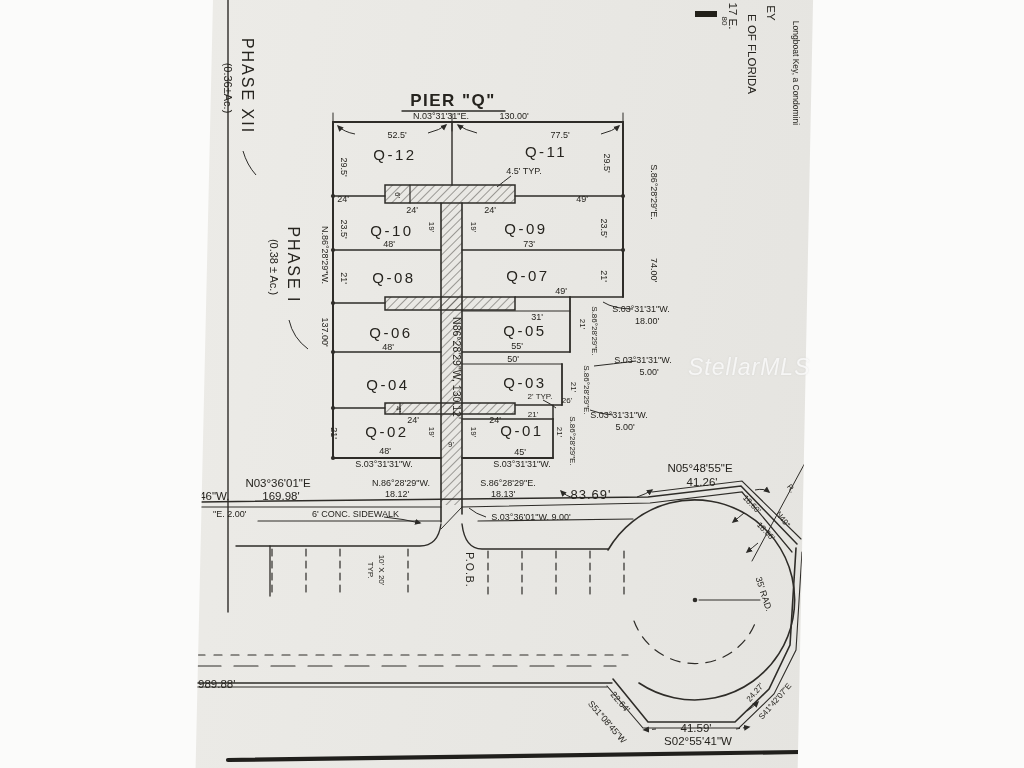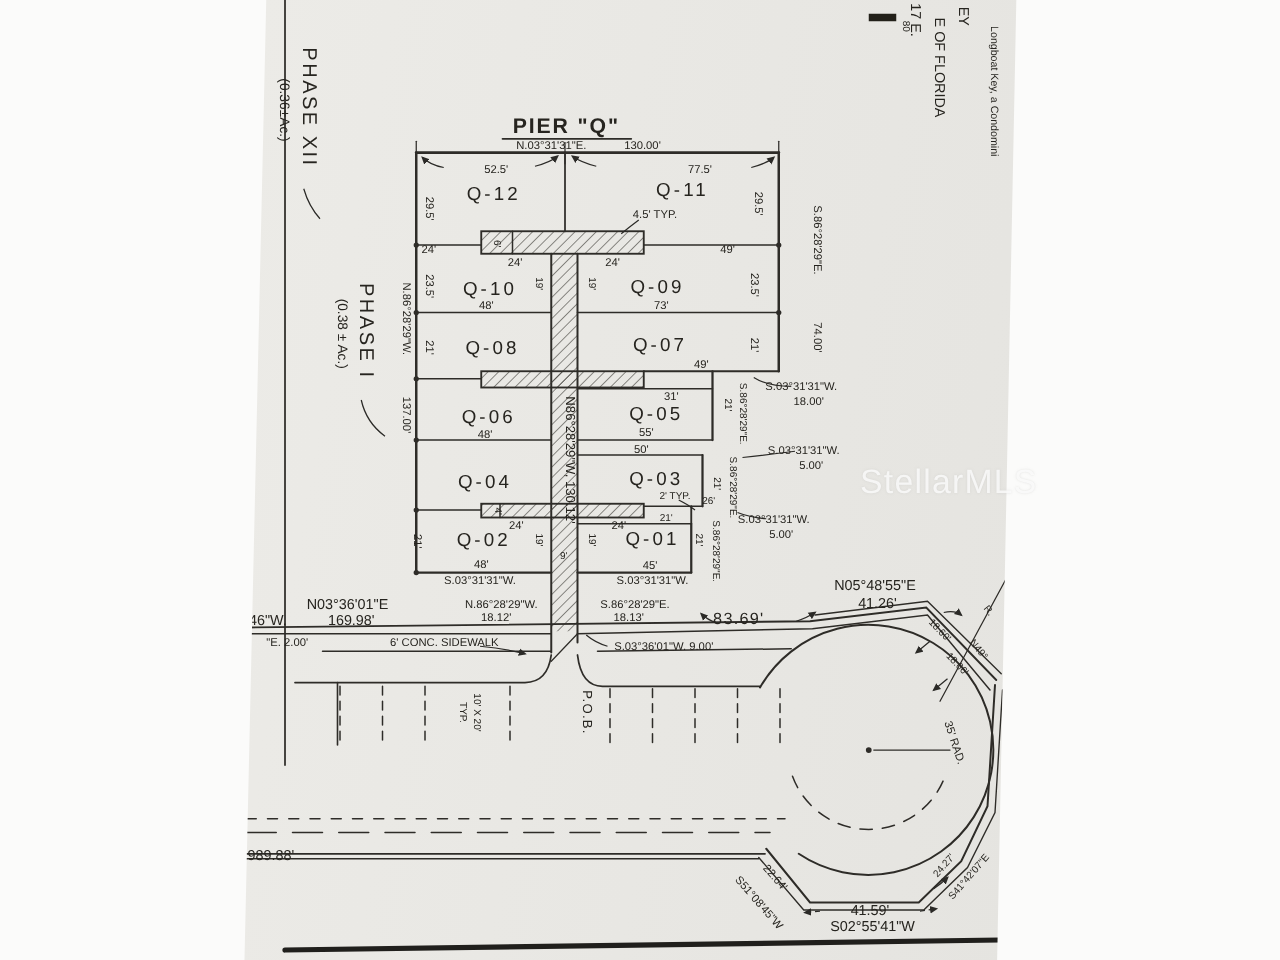--- a/index.html
+++ b/index.html
@@ -13,22 +13,22 @@
   .lot{font-size:15px;letter-spacing:2.5px;}
   .d{font-size:9px;}
   .d8{font-size:8px;}
   .b{font-size:9px;}
   .m{font-size:11.5px;}
   .big{font-size:13px;letter-spacing:1px;}
   .ph{font-size:16px;letter-spacing:2px;}
   .ph2{font-size:11px;}
   .sm{font-size:8.5px;}
   .mid{text-anchor:middle;}
-  .wm{position:absolute;left:688px;top:370px;width:260px;font-size:27px;letter-spacing:1px;
-      color:rgba(253,253,252,0.8);text-shadow:0 0 2px rgba(180,180,178,0.35);}
+  .wm{position:absolute;left:688px;top:354px;width:260px;font-size:23px;letter-spacing:1px;
+      color:rgba(253,253,252,0.8);text-shadow:0 0 2px rgba(180,180,178,0.35);font-style:italic;}
 </style>
 </head>
 <body>
 
 <div class="stage">
  <div class="paper">
   <svg width="1024" height="768" viewBox="0 0 1024 768">
    <defs>
      <pattern id="hp" patternUnits="userSpaceOnUse" width="6" height="6" patternTransform="rotate(45)">
        <line x1="0" y1="0" x2="0" y2="6" stroke="#3a3833" stroke-width="0.9"></line>

